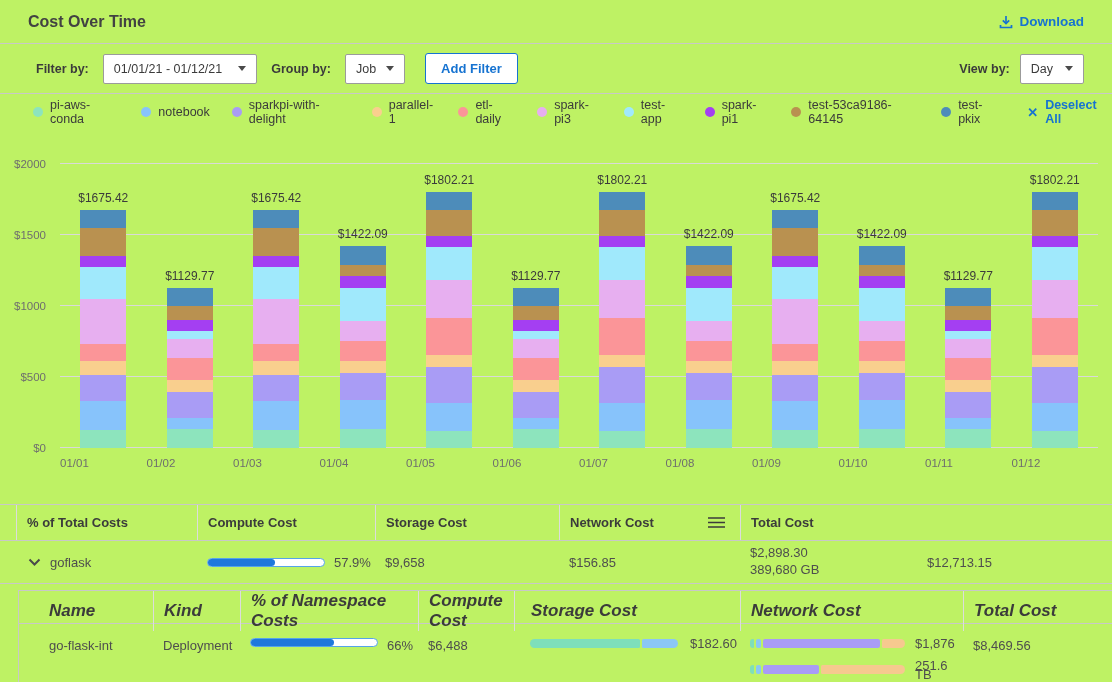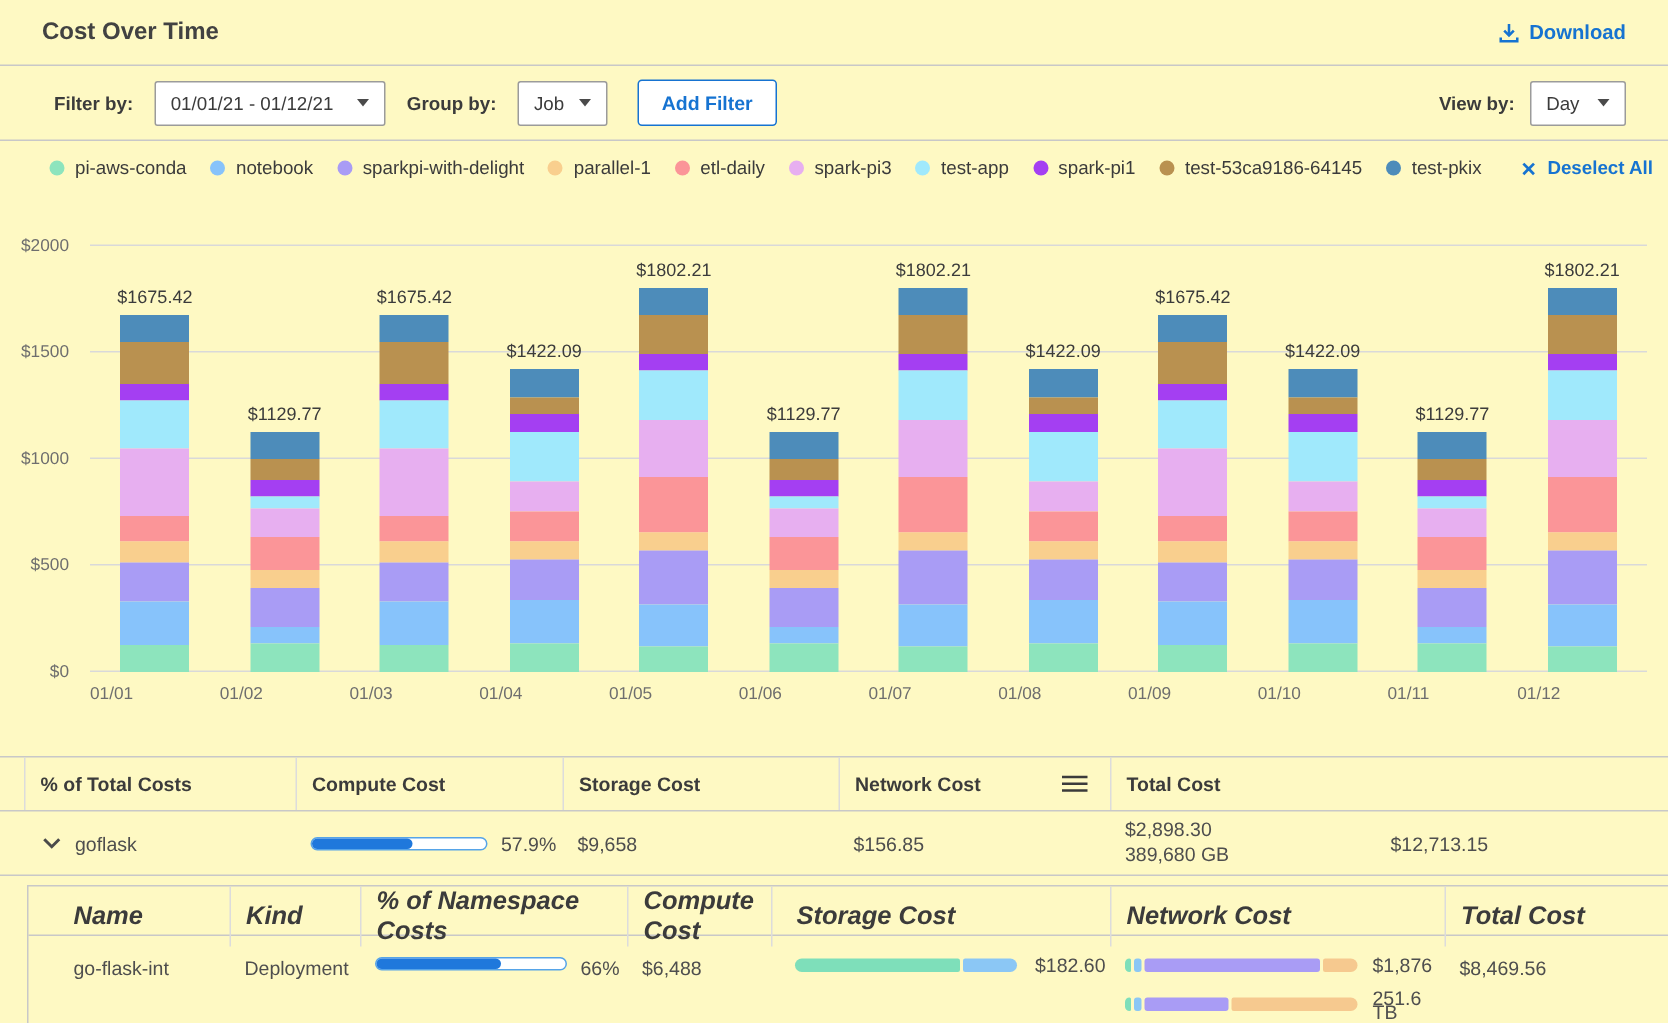--- a/index.html
+++ b/index.html
@@ -1,19 +1,19 @@
 <!DOCTYPE html>
 <html><head>
 <meta charset="utf-8">
 <style>
   * { margin:0; padding:0; box-sizing:border-box; }
   html,body { width:1112px; height:682px; overflow:hidden; background:#fff;
     font-family:"Liberation Sans", sans-serif; color:#4e4e4e; }
 
-  .page { width:1112px; height:682px; background:#fef9c3; }
+  .page { width:1112px; height:682px; background:#bef264; }
 
   
   .hdr { height:44px; display:flex; align-items:center; justify-content:space-between;
     padding:0 28px; border-bottom:1px solid #c8c8c8; }
   .hdr-title { font-size:16px; font-weight:bold; color:#424242; }
   .download { display:flex; align-items:flex-end; gap:7px; color:#1673d1; font-size:13.5px;
     font-weight:bold; cursor:pointer; }
 
   
   .fbar { height:50px; display:flex; align-items:center; justify-content:space-between;
@@ -132,21 +132,21 @@
     <div class="fgroup" style="gap:10px;">
       <span class="flabel">View by:</span>
       <div class="select" style="gap:12px;">
         <span>Day</span>
         <span class="caret"></span>
       </div>
     </div>
   </div>
 
   <div class="legend">
-    <div id="legend-items" class="legend" style="height:auto; padding-left:0;gap:16px;">
+    <div id="legend-items" class="legend" style="height:auto; padding-left:0;">
         <div class="legend-item">
           <div class="legend-dot" style="background: rgb(141, 228, 189);"></div>
           <div class="legend-label">pi-aws-conda</div>
         </div>
         <div class="legend-item">
           <div class="legend-dot" style="background: rgb(135, 195, 251);"></div>
           <div class="legend-label">notebook</div>
         </div>
         <div class="legend-item">
           <div class="legend-dot" style="background: rgb(169, 156, 245);"></div>

